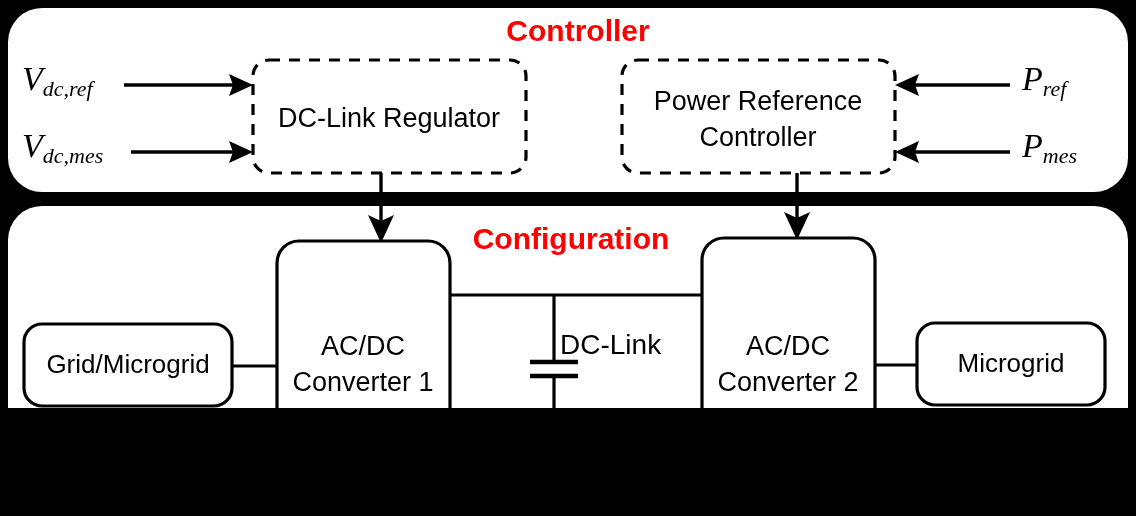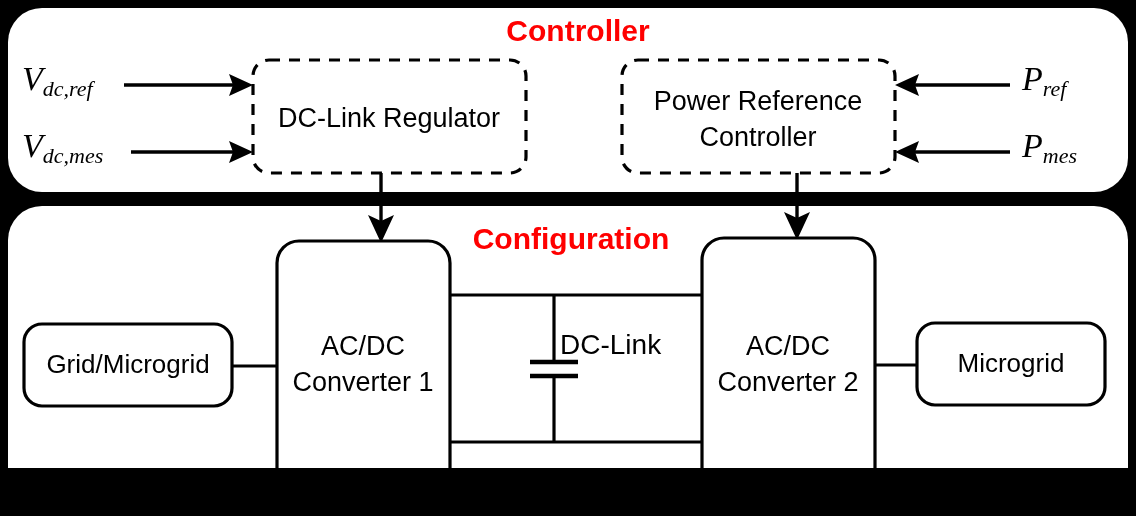--- a/index.html
+++ b/index.html
@@ -4,21 +4,21 @@
 <title>Controller / Configuration Block Diagram</title>
 <style>
   html, body {
     margin: 0;
     padding: 0;
     background: #000000;
   }
   #stage {
     position: relative;
     width: 1136px;
-    height: 468px;
+    height: 408px;
     background: #000000;
     overflow: hidden;
     font-family: "Liberation Sans", sans-serif;
     text-align: right;
   }
   #diagram {
     position: absolute;
     top: 0;
     left: 0;
     width: 1136px;

